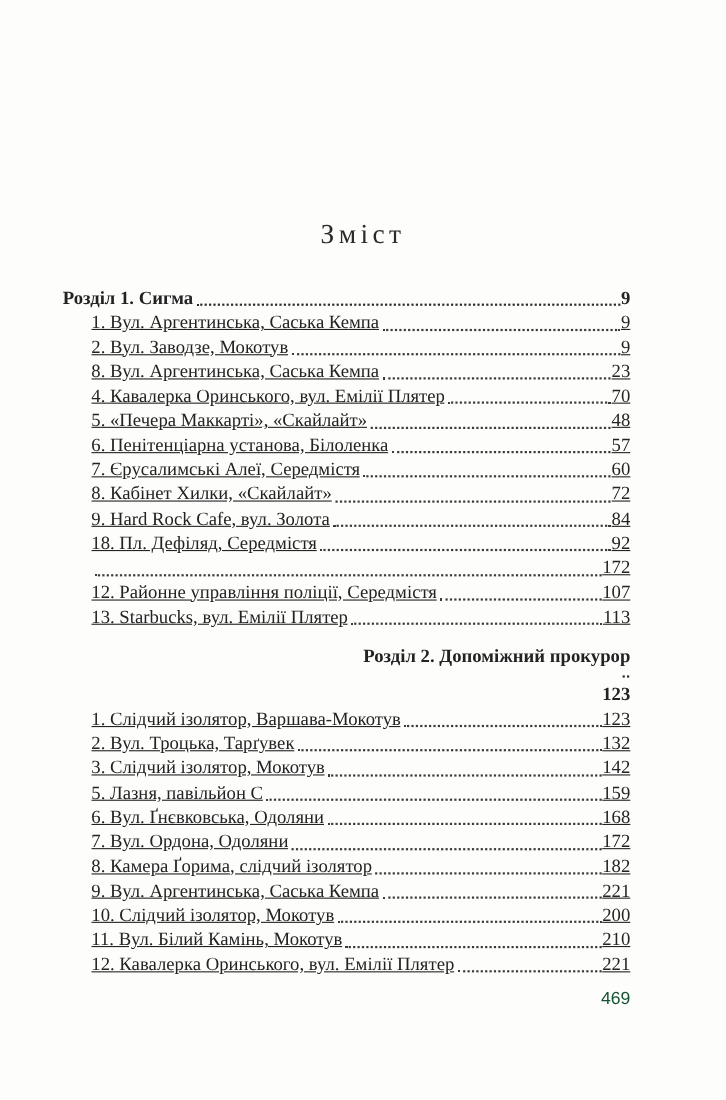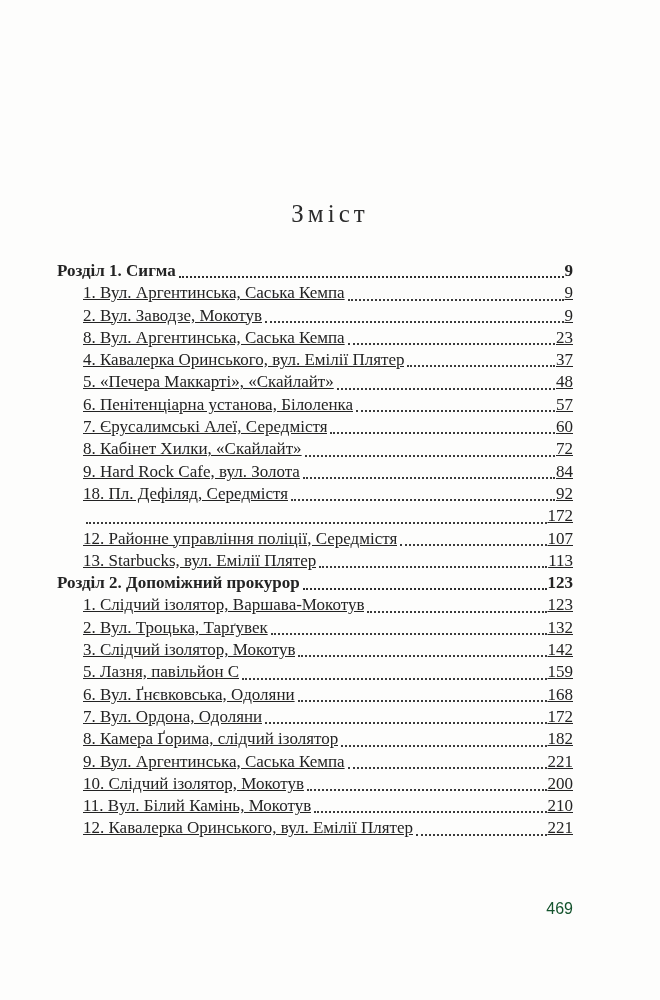--- a/index.html
+++ b/index.html
@@ -59,20 +59,22 @@
     font-weight: bold;
   }
   .heading .leader {
     border-bottom-color: #2d2d2d;
   }
   .entry {
     padding-left: 26px;
     text-decoration: underline;
   }
   .sec-gap {
+    margin-top: 14px;
+    flex-direction: column;
   }
   .footer {
     position: absolute;
     top: 900px;
     left: 57px;
     width: 516px;
     text-align: right;
     font-family: "Liberation Sans", sans-serif;
     font-size: 16px;
     color: #14532d;
@@ -104,21 +106,21 @@
       <span class="p">9</span>
     </div>
     <div class="row entry">
       <span class="t">8. Вул. Аргентинська, Саська Кемпа</span>
       <span class="leader"></span>
       <span class="p">23</span>
     </div>
     <div class="row entry">
       <span class="t">4. Кавалерка Оринського, вул. Емілії Плятер</span>
       <span class="leader"></span>
-      <span class="p">37</span>
+      <span class="p">70</span>
     </div>
     <div class="row entry">
       <span class="t">5. «Печера Маккарті», «Скайлайт»</span>
       <span class="leader"></span>
       <span class="p">48</span>
     </div>
     <div class="row entry">
       <span class="t">6. Пенітенціарна установа, Білоленка</span>
       <span class="leader"></span>
       <span class="p">57</span>

